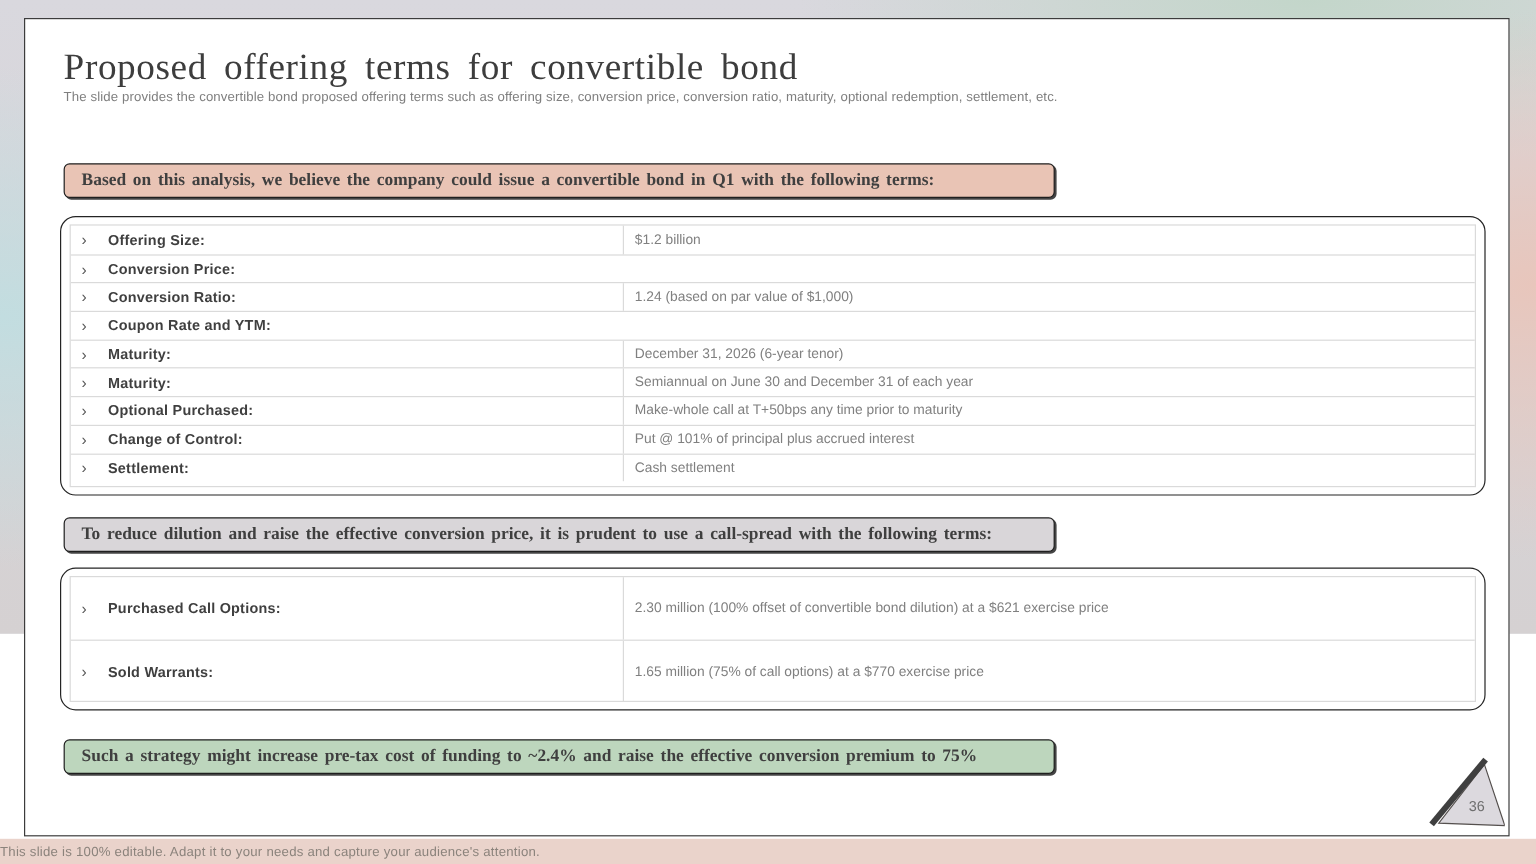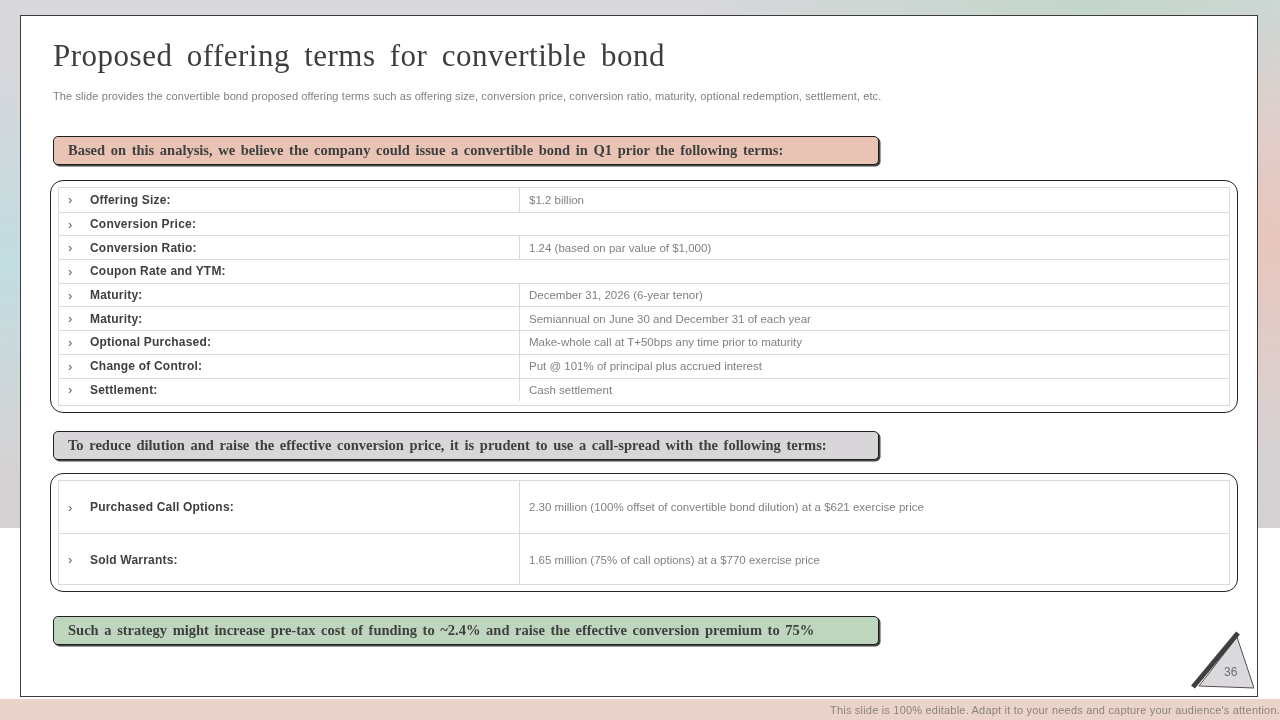--- a/index.html
+++ b/index.html
@@ -21,21 +21,21 @@
     background: #ffffff; border: 1px solid #3c3c3c;
   }
 
   .title {
     position: absolute; left: 32px; top: 22px;
     font-family: "Liberation Serif", serif; font-weight: 400;
     font-size: 31px; color: #3d3d3d; letter-spacing: 0.5px; word-spacing: 6px;
     white-space: nowrap;
   }
   .subtitle {
-    position: absolute; left: 32px; top: 74px;
+    position: absolute; left: 32px; top: 59px;
     font-size: 11px; color: #7f7f7f; letter-spacing: 0.1px; white-space: nowrap;
   }
 
   .banner {
     position: absolute; left: 32px; width: 826px; height: 29px;
     border: 1.5px solid #1f1f1f; border-radius: 5px;
     box-shadow: 1.5px 1.5px 0 rgba(35,35,35,0.85);
     display: flex; align-items: center; padding-left: 14px;
     font-family: "Liberation Serif", serif; font-weight: 700;
     font-size: 14.5px; color: #3f3f3f; word-spacing: 2px; white-space: nowrap;
@@ -71,35 +71,35 @@
   }
 
   .fold { position: absolute; right: 3px; bottom: 4px; width: 68px; height: 68px; }
   .fold text {
     font-family: "Liberation Sans", sans-serif; font-size: 12px; fill: #6e6e6e;
   }
 
   .footer-band {
     position: absolute; left: 0; top: 699px; width: 1280px; height: 21px;
     background: var(--footer-bg, #ead3cb);
-    display: flex; align-items: center; justify-content: flex-end;
+    display: flex; align-items: center; justify-content: flex-start;
   }
   .footer-band span { font-size: 11px; color: #8b837c; letter-spacing: 0.2px; }
 </style>
 </head>
 <body>
 
 <div class="stage">
   <div class="slide">
 
     <h1 class="title">Proposed offering terms for convertible bond</h1>
     <p class="subtitle">The slide provides the convertible bond proposed offering terms such as offering size, conversion price, conversion ratio, maturity, optional redemption, settlement, etc.</p>
 
     <div class="banner banner1">
-      <span>Based on this analysis, we believe the company could issue a convertible bond in Q1 prior the following terms:</span>
+      <span>Based on this analysis, we believe the company could issue a convertible bond in Q1 with the following terms:</span>
     </div>
 
     <div class="panel panel1">
       <div class="rows">
         <div class="trow">
           <div class="cell-label">
               <span class="chev">›</span>
               <span class="lbl">Offering Size:</span>
             </div>
           <div class="cell-value">$1.2 billion</div>

